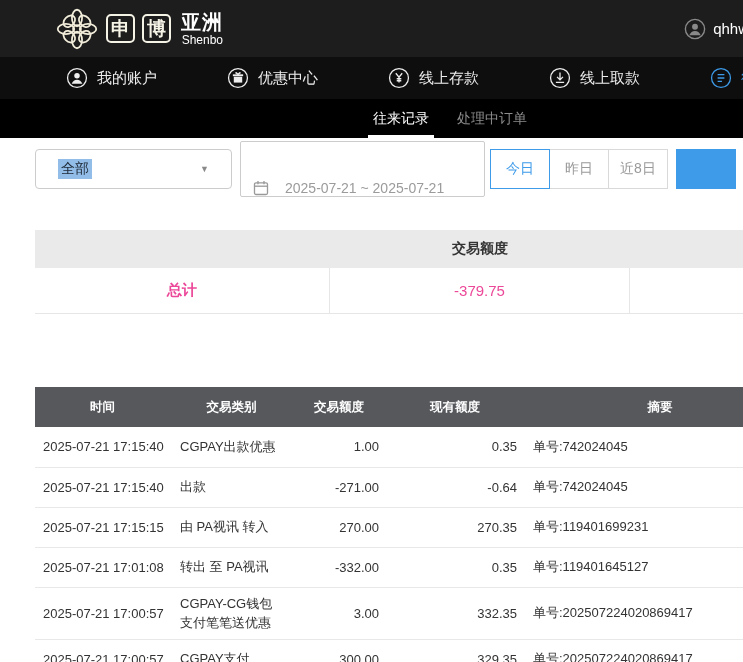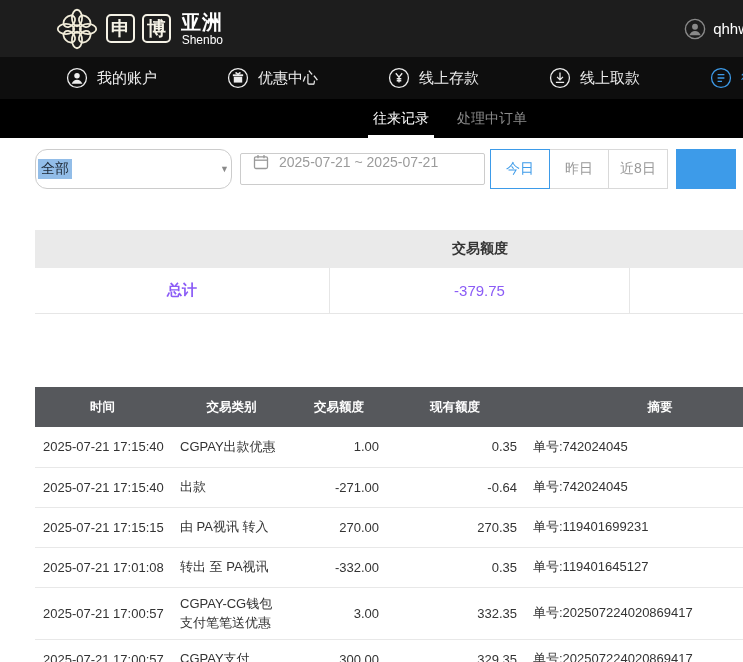--- a/index.html
+++ b/index.html
@@ -26,39 +26,39 @@
 
   
   .tab-bar { height:39px; background:#000; display:flex; padding-left:368px; gap:18px; }
   .tab { color:#8c8c8c; font-size:14px; display:flex; align-items:center; padding:0 5px;
          position:relative; cursor:pointer; white-space:nowrap; }
   .tab.active { color:#fff; }
   .tab.active::after { content:""; position:absolute; left:0; right:0; bottom:0; height:3px; background:#fff; }
 
   
   .filter-row { display:flex; align-items:center; margin:11px 0 0 35px; height:40px; }
-  .select { width:197px; height:40px; border:1px solid #ccc; border-radius:12px; display:flex;
-            align-items:center; padding:0 2px; background:#fff; cursor:pointer; }
+  .select { width:197px; height:40px; border:1px solid #ccc; border-radius:4px; display:flex;
+            align-items:center; padding:0 22px; background:#fff; cursor:pointer; }
   .select-value { background:#92bde8; color:#1c2733; font-size:14px; padding:1px 3px; }
   .chev { margin-left:auto; color:#8a8a8a; font-size:9px; }
-  .date-input { width:245px; height:32px; border:1px solid #ccc; border-radius:2px; display:flex;
-                align-items:flex-start; gap:10px; padding:0 12px; margin-left:8px; color:#9b9b9b;
+  .date-input { width:245px; height:56px; border:1px solid #ccc; border-radius:2px; display:flex;
+                align-items:flex-end; gap:16px; padding:0 12px; margin-left:8px; color:#9b9b9b;
                 font-size:14px; cursor:text; white-space:nowrap; }
   .btn-group { display:flex; margin-left:5px; }
   .fbtn { width:60px; height:40px; background:#fff; border:1px solid #d9d9d9; color:#999;
           font-size:14px; display:flex; align-items:center; justify-content:center; cursor:pointer; margin-left:-1px; }
   .fbtn.active { border-color:#3d9be9; color:#3d9be9; position:relative; z-index:2; margin-left:0; }
   .search-btn { width:60px; height:40px; background:#3d9be9; border:none; margin-left:8px; flex:none; cursor:pointer; }
 
   
   .summary { margin:41px 0 0 35px; width:760px; }
   .summary-header { background:#eaeaea; height:38px; display:grid; grid-template-columns:295px 300px 165px; align-items:center; }
   .summary-header .h-amount { grid-column:2; text-align:center; font-size:14px; font-weight:bold; color:#333; }
   .summary-row { display:grid; grid-template-columns:295px 300px 165px; height:46px; border-bottom:1px solid #e6e6e6; }
-  .summary-cell { display:flex; align-items:center; justify-content:center; font-size:15px; color:#8b5cf6;
+  .summary-cell { display:flex; align-items:center; justify-content:center; font-size:15px; color:#ec4899;
                   border-right:1px solid #e6e6e6; }
   .summary-cell:last-child { border-right:none; }
   .summary-cell.total-label { font-weight:bold; }
 
   
   .records { margin:73px 0 0 35px; width:760px; border-collapse:collapse; table-layout:fixed; }
   .records thead th { background:#56585c; color:#fff; font-size:12.5px; font-weight:bold; height:40px; text-align:center;margin-top:35px; }
   .records td { font-size:13px; color:#333; border-bottom:1px solid #e8e8e8; height:40px; padding:6px 0; }
   .records td.c-time { padding-left:8px; }
   .records td.c-type { padding-left:10px; padding-right:10px; line-height:1.5; }

